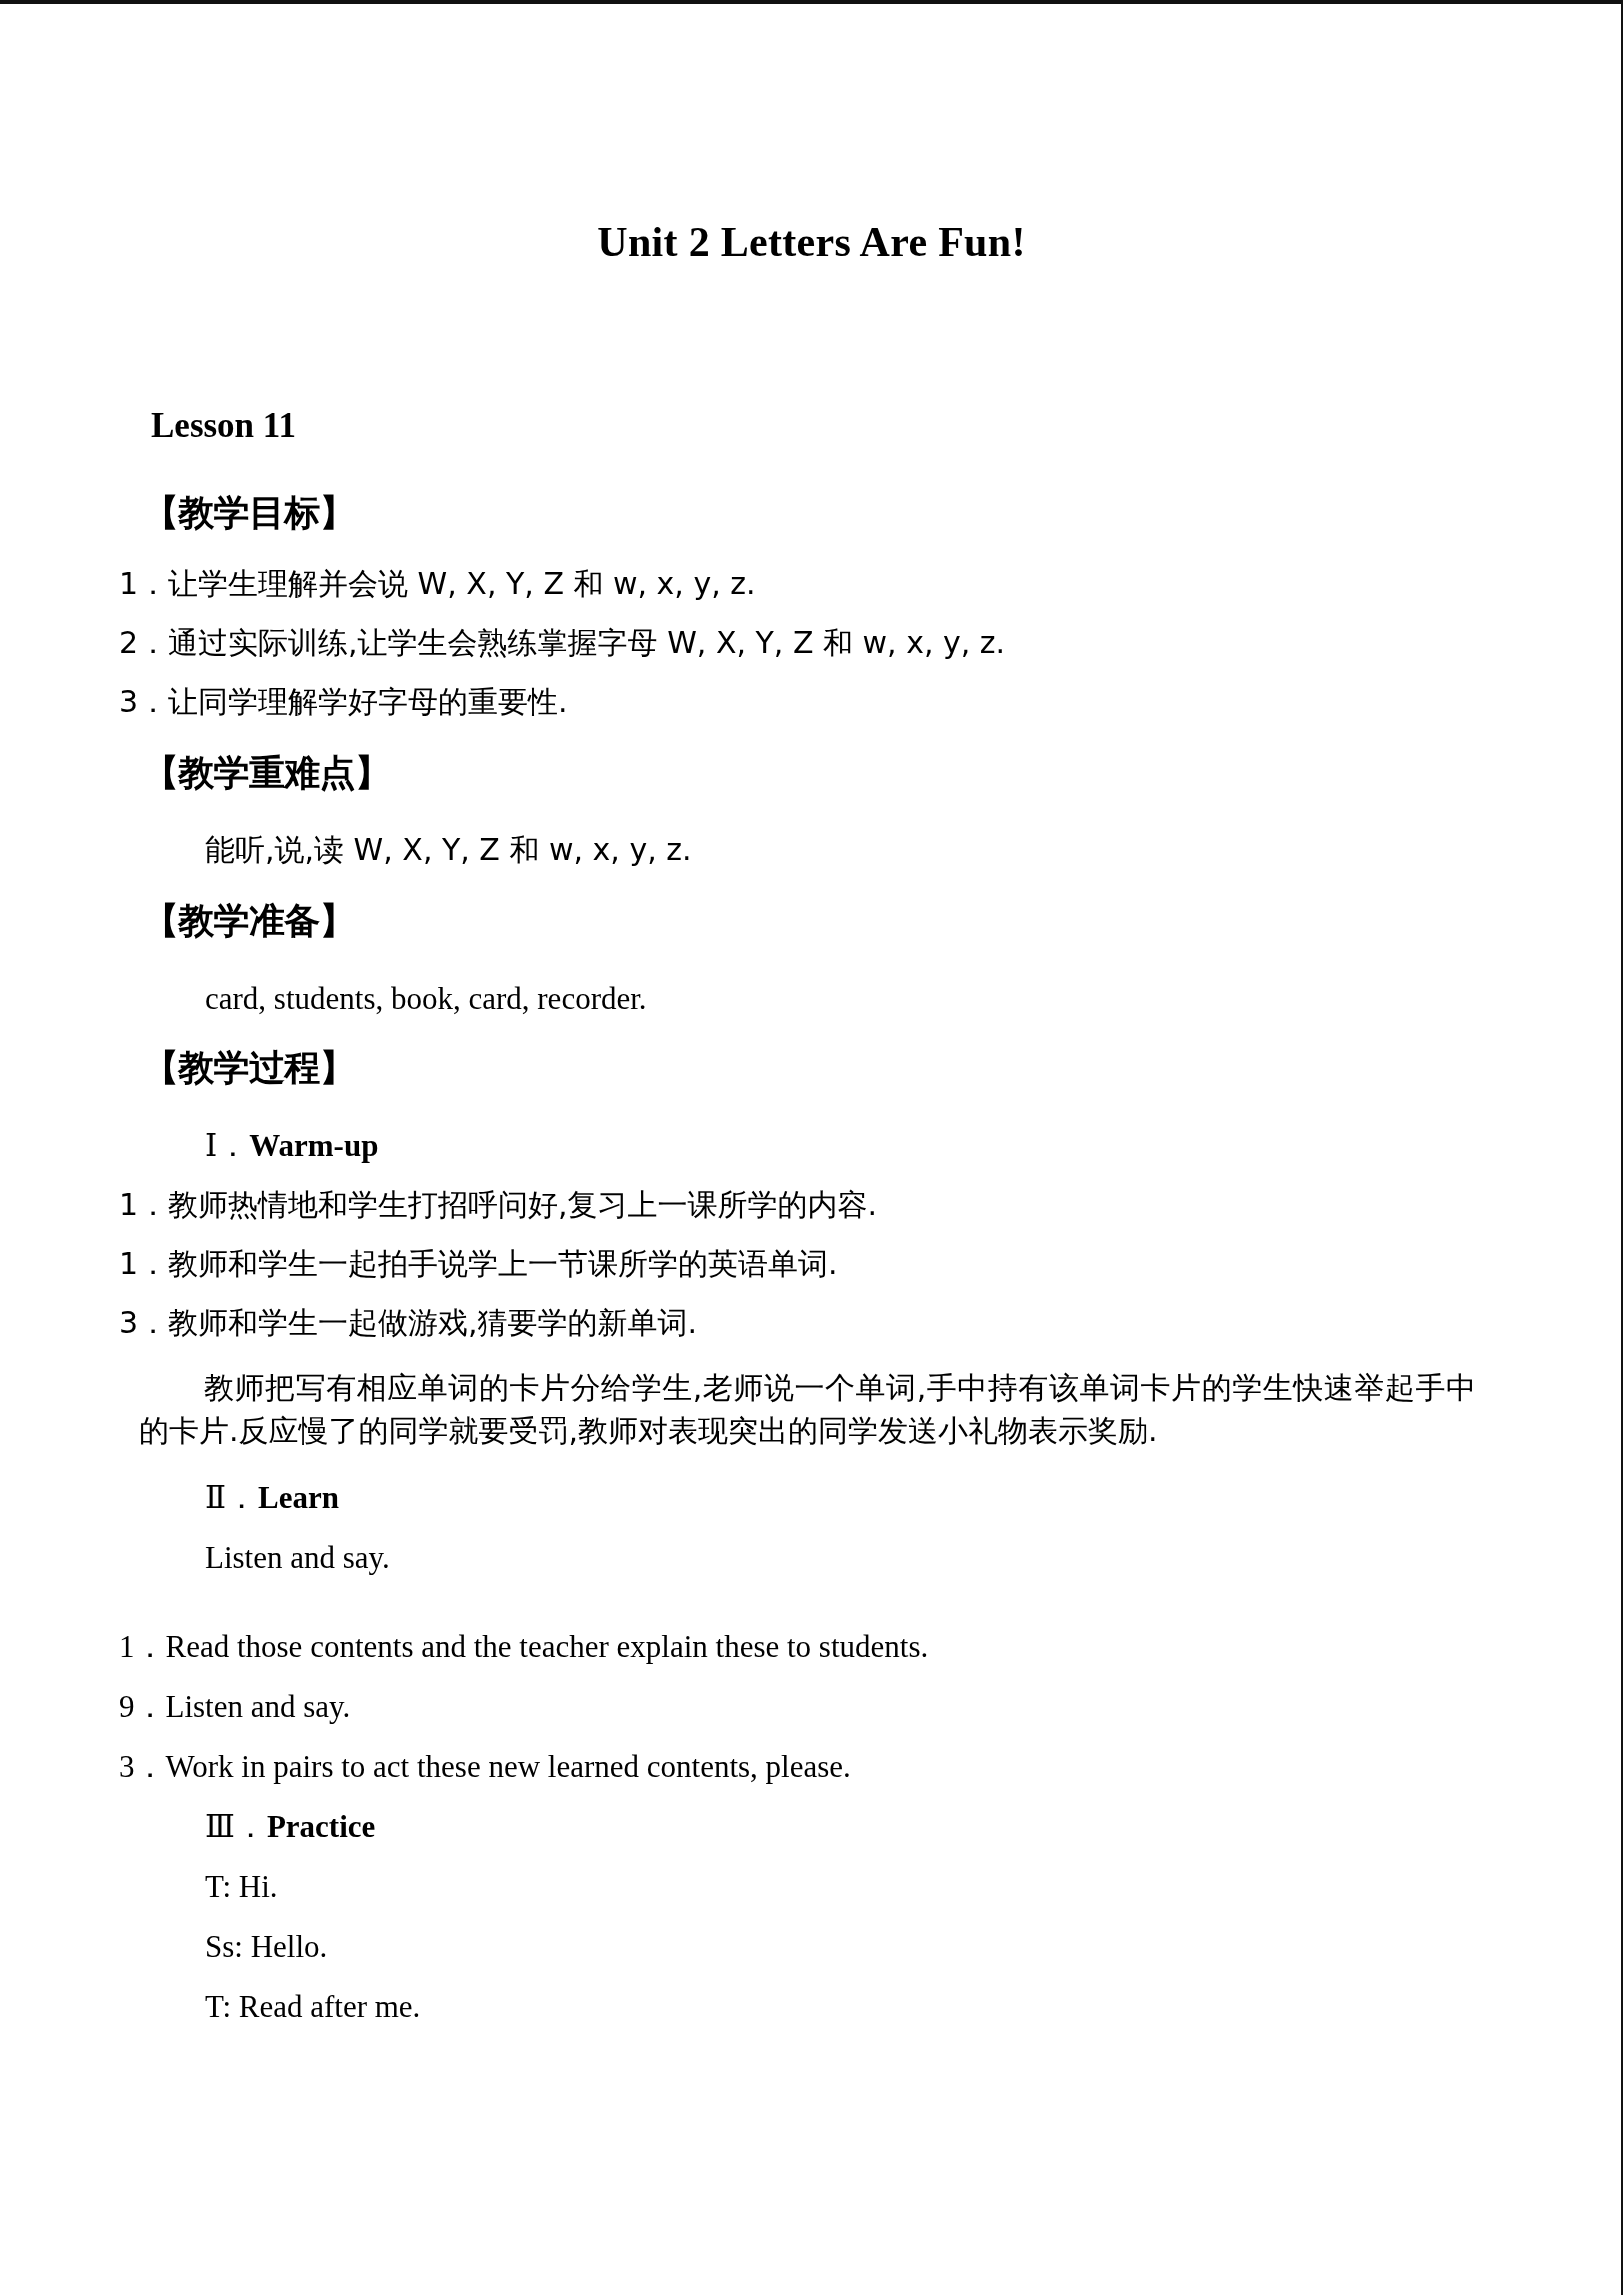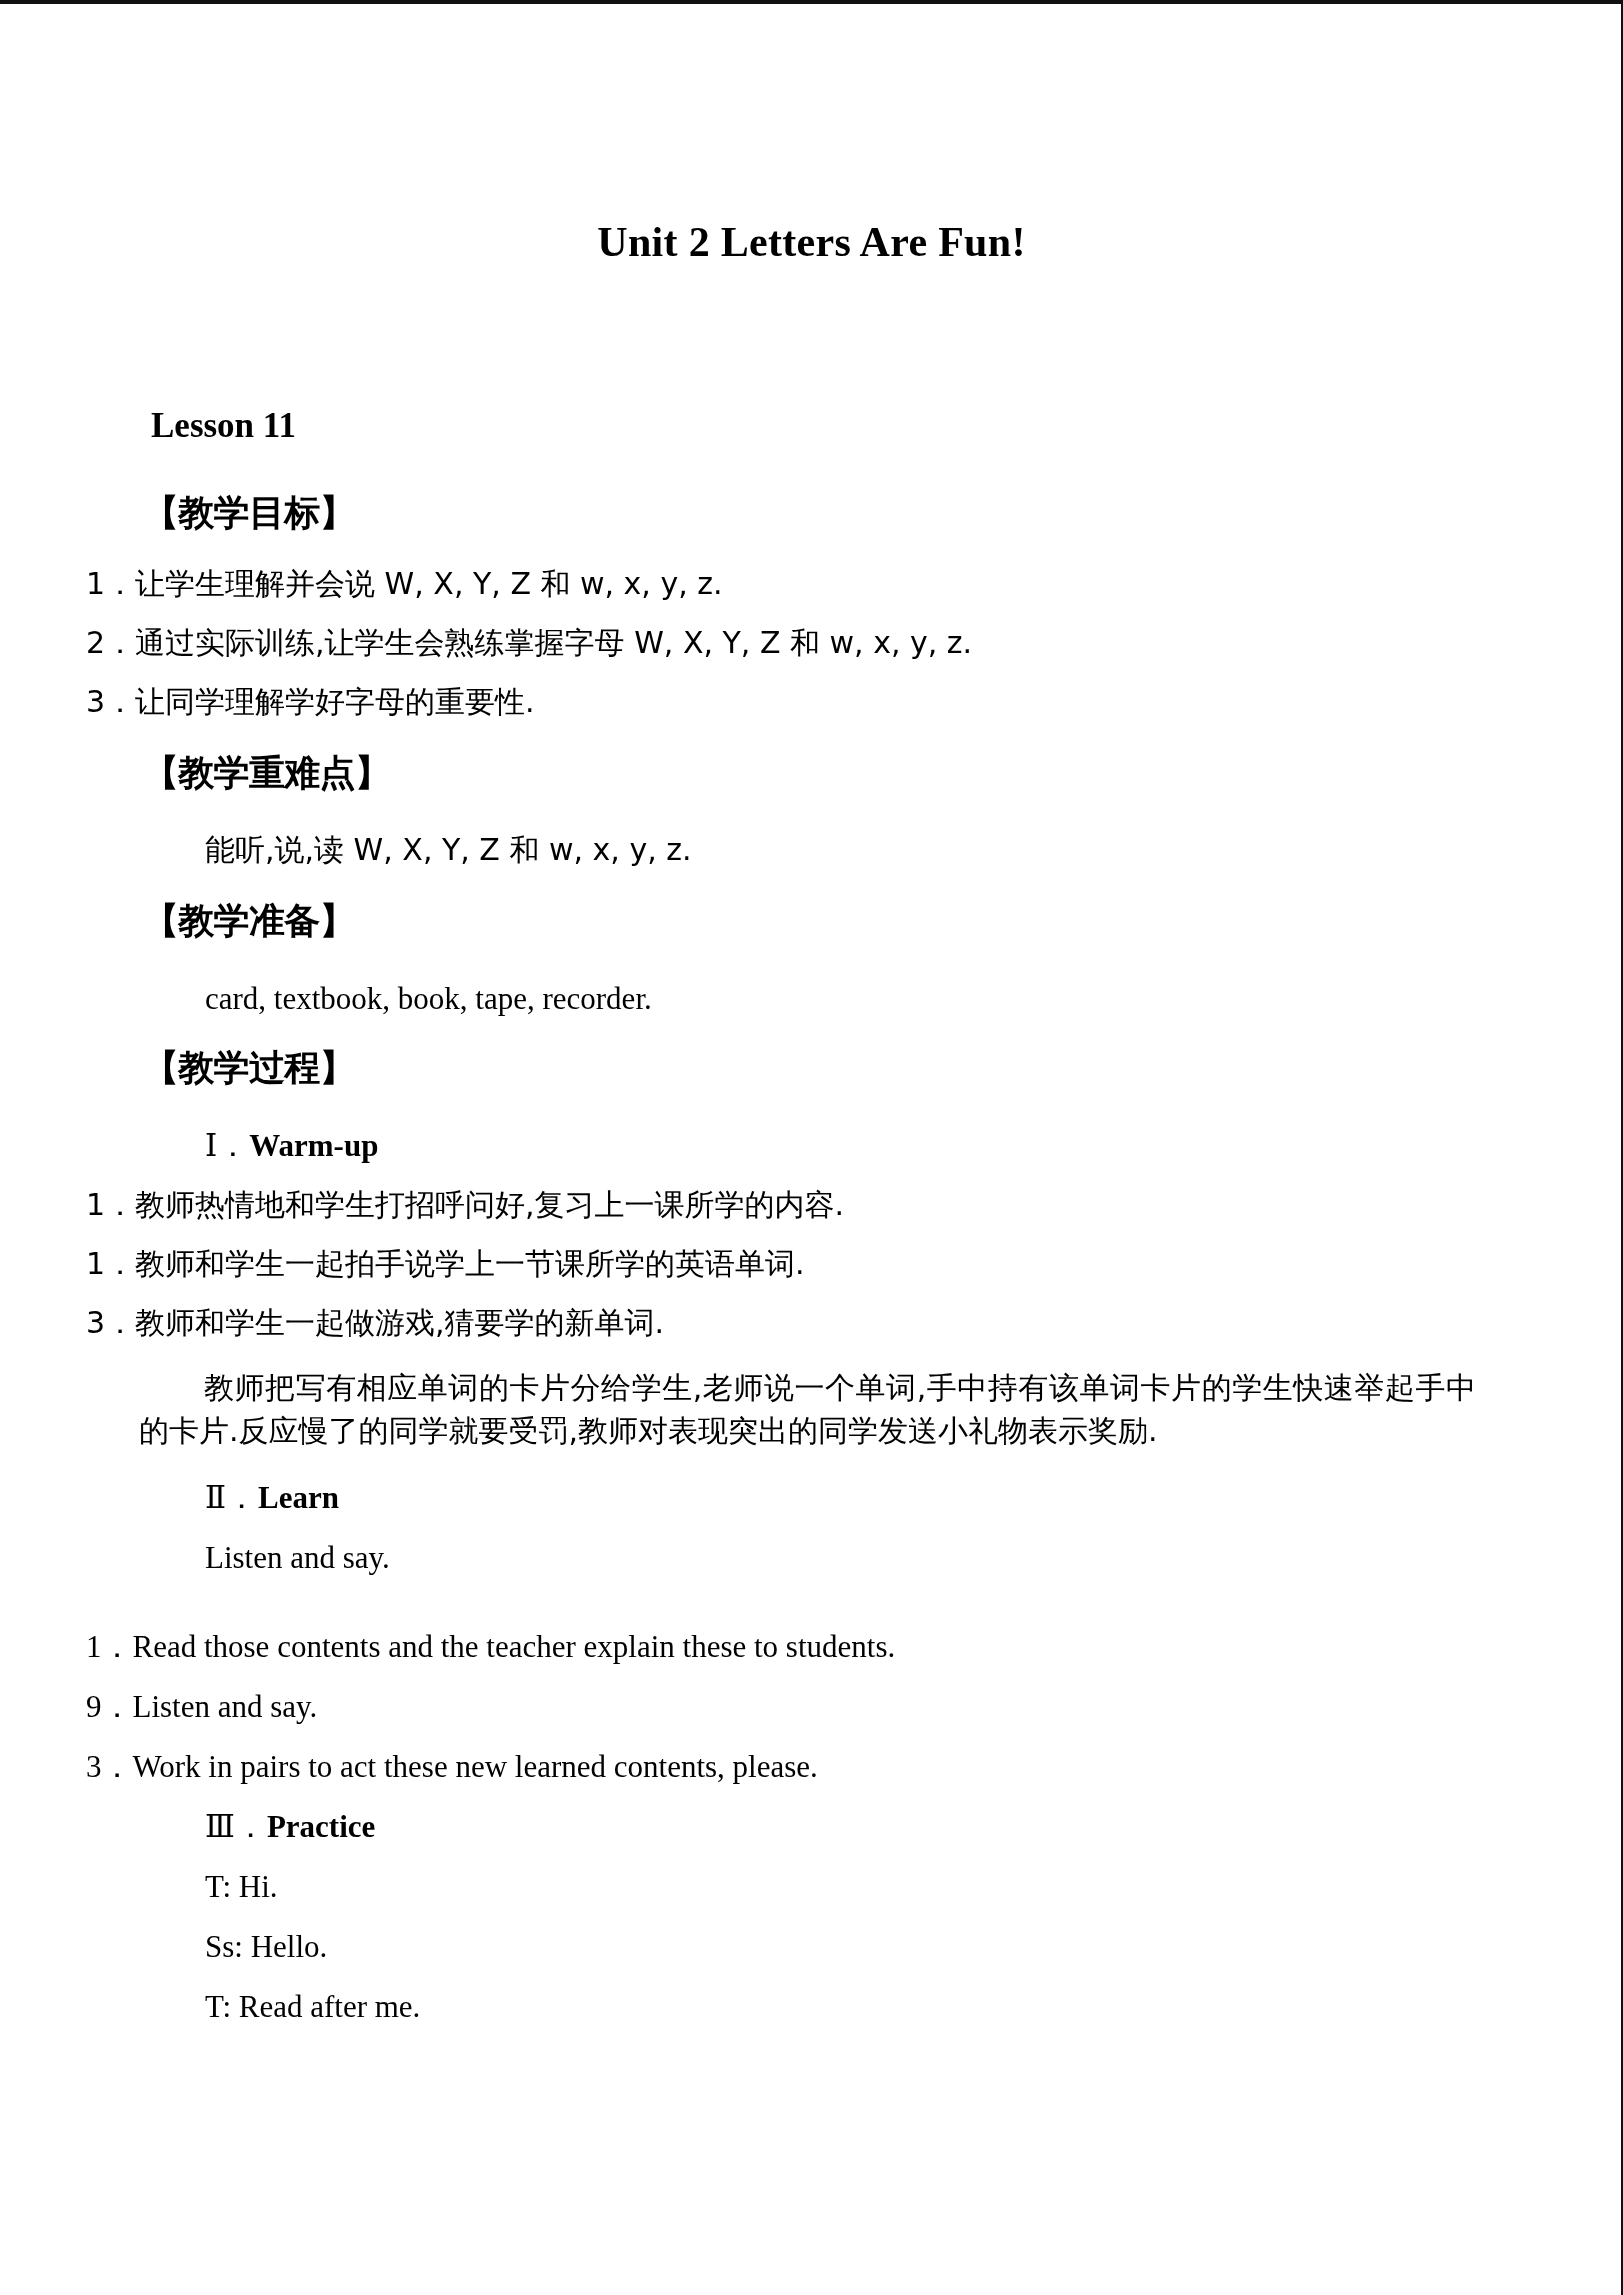--- a/index.html
+++ b/index.html
@@ -71,21 +71,21 @@
     font-size: 31px;
     line-height: 1.0;
     padding-left: 205px;
     font-family: "Liberation Serif", "DejaVu Serif", serif;
   }
 
   .num-item {
     margin: 0;
     font-size: 31px;
     line-height: 1.0;
-    padding-left: 86px;
+    padding-left: 119px;
     font-family: "Liberation Serif", "DejaVu Serif", serif;
   }
 
   .gap-sm { height: 29px; }
   .gap-md { height: 35px; }
 
   .cjk {
     font-family: "DejaVu Sans", "Liberation Sans", sans-serif;
     font-size: 30px;
   }
@@ -148,21 +148,21 @@
     <p class="num-item cjk">2．通过实际训练,让学生会熟练掌握字母 W, X, Y, Z  和  w, x, y, z.</p>
     <div class="gap-sm"></div>
     <p class="num-item cjk">3．让同学理解学好字母的重要性.</p>
 
     <h3 class="section-heading sh-key">【教学重难点】</h3>
     <div class="gap-md"></div>
     <p class="body-line cjk">能听,说,读 W, X, Y, Z  和  w, x, y, z.</p>
 
     <h3 class="section-heading sh-prep">【教学准备】</h3>
     <div class="gap-md"></div>
-    <p class="body-line en">card, textbook, book, tape, recorder.</p>
+    <p class="body-line en">card, students, book, card, recorder.</p>
 
     <h3 class="section-heading sh-process">【教学过程】</h3>
     <div class="gap-md"></div>
 
     <p class="roman-heading"><span class="rn">Ⅰ．</span><span class="rh-label">Warm-up</span></p>
     <div class="gap-sm"></div>
     <p class="num-item cjk">1．教师热情地和学生打招呼问好,复习上一课所学的内容.</p>
     <div class="gap-sm"></div>
     <p class="num-item cjk">1．教师和学生一起拍手说学上一节课所学的英语单词.</p>
     <div class="gap-sm"></div>

